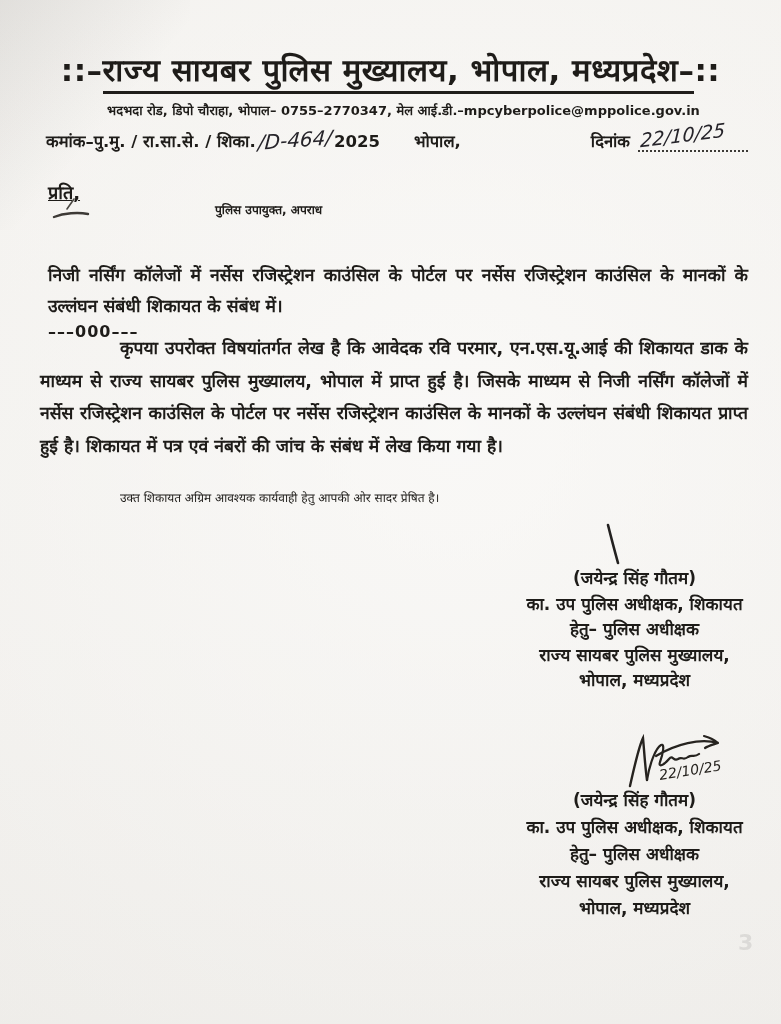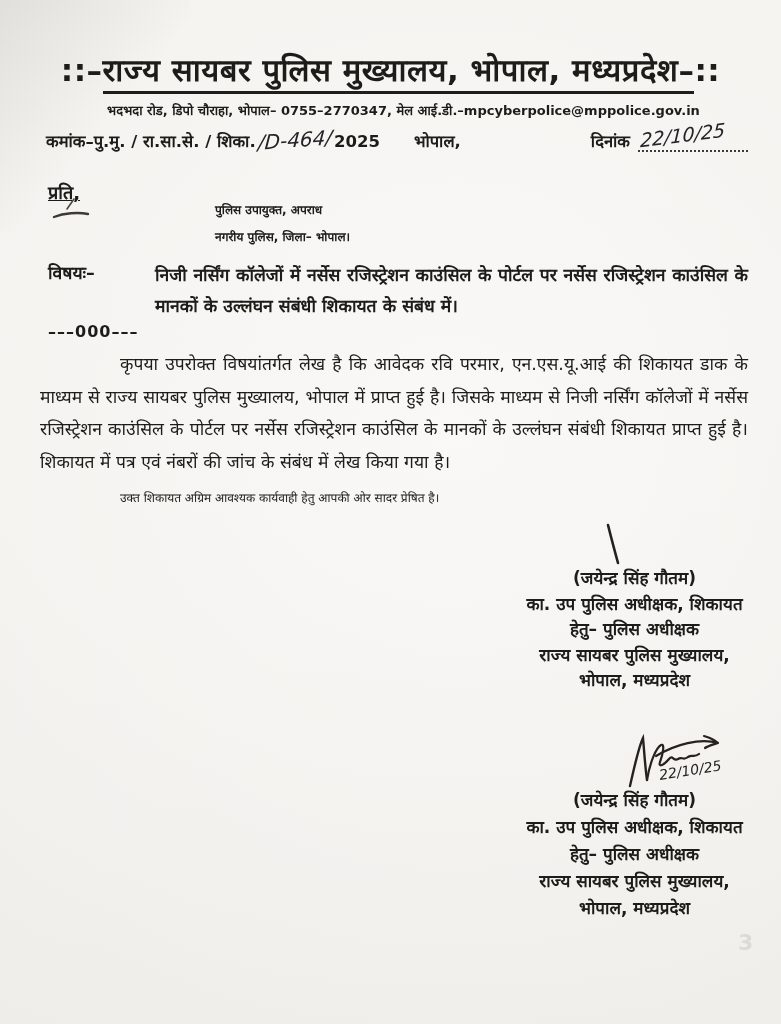--- a/index.html
+++ b/index.html
@@ -43,21 +43,21 @@
   .addressee { top:197px; left:215px; font-size:12px; font-weight:600; line-height:27px; }
 
   .subject-row { top:260px; left:48px; width:700px; display:flex; }
   .subject-label { width:107px; flex:0 0 107px; font-size:17.5px; font-weight:700; }
   .subject-text { flex:1; font-size:17.5px; font-weight:600; line-height:31px;
     text-align:justify; }
 
   .separator { top:322px; left:48px; width:700px; 
     font-size:16px; font-weight:700; letter-spacing:1px; }
 
-  .body-para1 { top:348px; left:40px; width:708px; font-size:17.5px; font-weight:400;
+  .body-para1 { top:332px; left:40px; width:708px; font-size:17.5px; font-weight:700;
     line-height:32.5px; text-align:justify; text-indent:80px; }
   .body-para2 { top:489px; left:40px; width:708px; font-size:12px; font-weight:500;
     text-indent:80px; }
 
   .enclosure { top:528px; left:48px; font-size:17.5px; font-weight:700; display:flex; }
   .enclosure-text { margin-left:52px; }
 
   .sig-slash { top:522px; left:602px; }
 
   .sig-block { left:492px; width:285px; text-align:center;
@@ -99,25 +99,23 @@
     </span>
   </div>
 
   <div class="abs salutation">प्रति,</div>
   <svg class="abs hw-tick" width="46" height="30" viewBox="0 0 46 30">
     <path d="M24 3 L17 13" stroke="#4a4742" stroke-width="1.6" fill="none" stroke-linecap="round"></path>
     <path d="M4 21 C 14 17, 28 16, 38 18" stroke="#3d3a36" stroke-width="2.4" fill="none" stroke-linecap="round"></path>
   </svg>
   <div class="abs addressee">
     <div>पुलिस उपायुक्त, अपराध</div>
-    <div>नगरीय पुलिस, जिला– भोपाल।</div>
   </div>
 
   <div class="abs subject-row">
-    <div class="subject-label">विषयः–</div>
     <div class="subject-text">निजी नर्सिंग कॉलेजों में नर्सेस रजिस्ट्रेशन काउंसिल के पोर्टल पर नर्सेस रजिस्ट्रेशन काउंसिल के मानकों के उल्लंघन संबंधी शिकायत के संबंध में।</div>
   </div>
 
   <div class="abs separator">–––000–––</div>
 
   <div class="abs body-para1">कृपया उपरोक्त विषयांतर्गत लेख है कि आवेदक रवि परमार, एन.एस.यू.आई की शिकायत डाक के माध्यम से राज्य सायबर पुलिस मुख्यालय, भोपाल में प्राप्त हुई है। जिसके माध्यम से निजी नर्सिंग कॉलेजों में नर्सेस रजिस्ट्रेशन काउंसिल के पोर्टल पर नर्सेस रजिस्ट्रेशन काउंसिल के मानकों के उल्लंघन संबंधी शिकायत प्राप्त हुई है। शिकायत में पत्र एवं नंबरों की जांच के संबंध में लेख किया गया है।</div>
   <div class="abs body-para2">उक्त शिकायत अग्रिम आवश्यक कार्यवाही हेतु आपकी ओर सादर प्रेषित है।</div>
 
 
   <svg class="abs sig-slash" width="22" height="44" viewBox="0 0 22 44">

